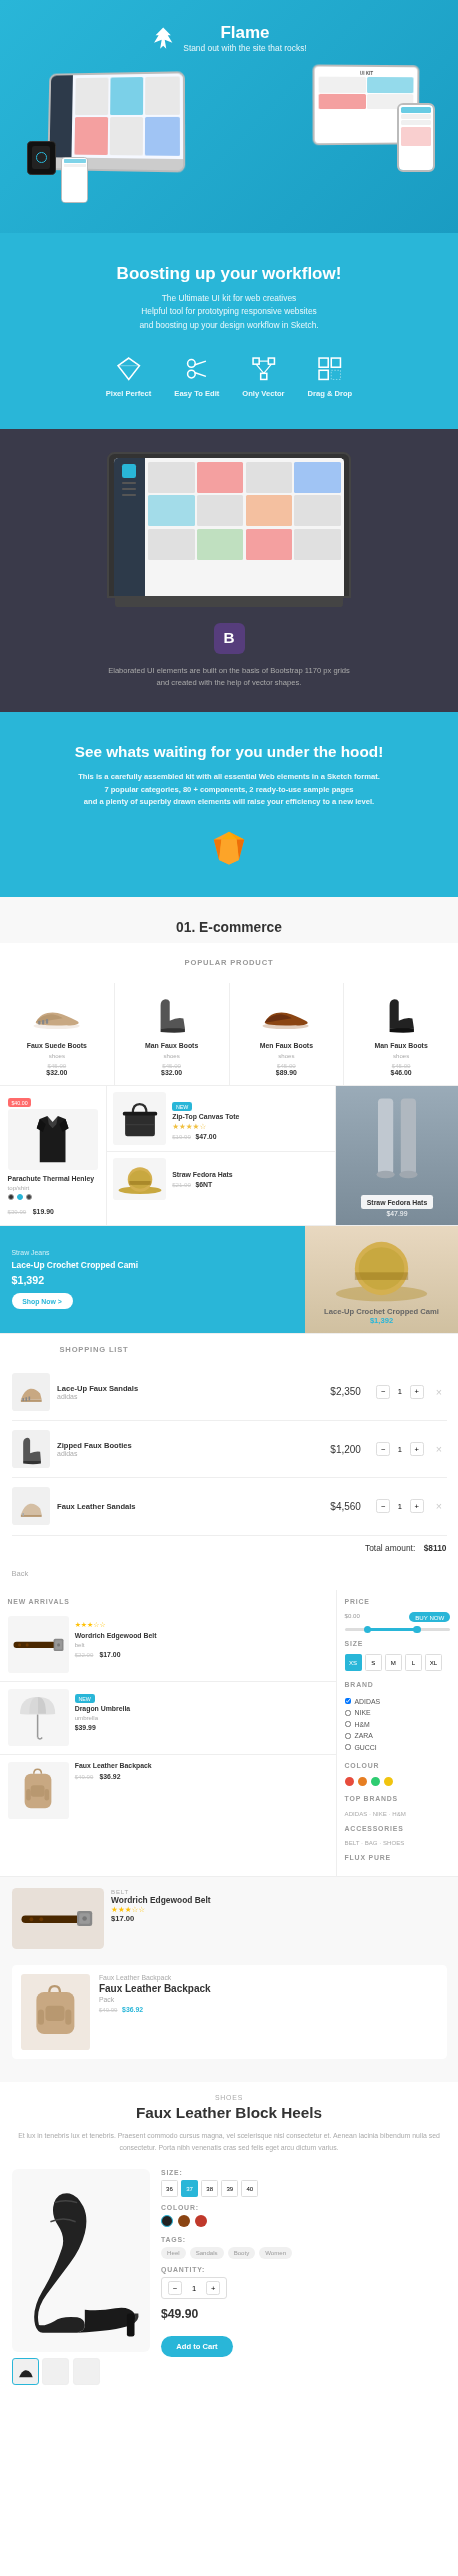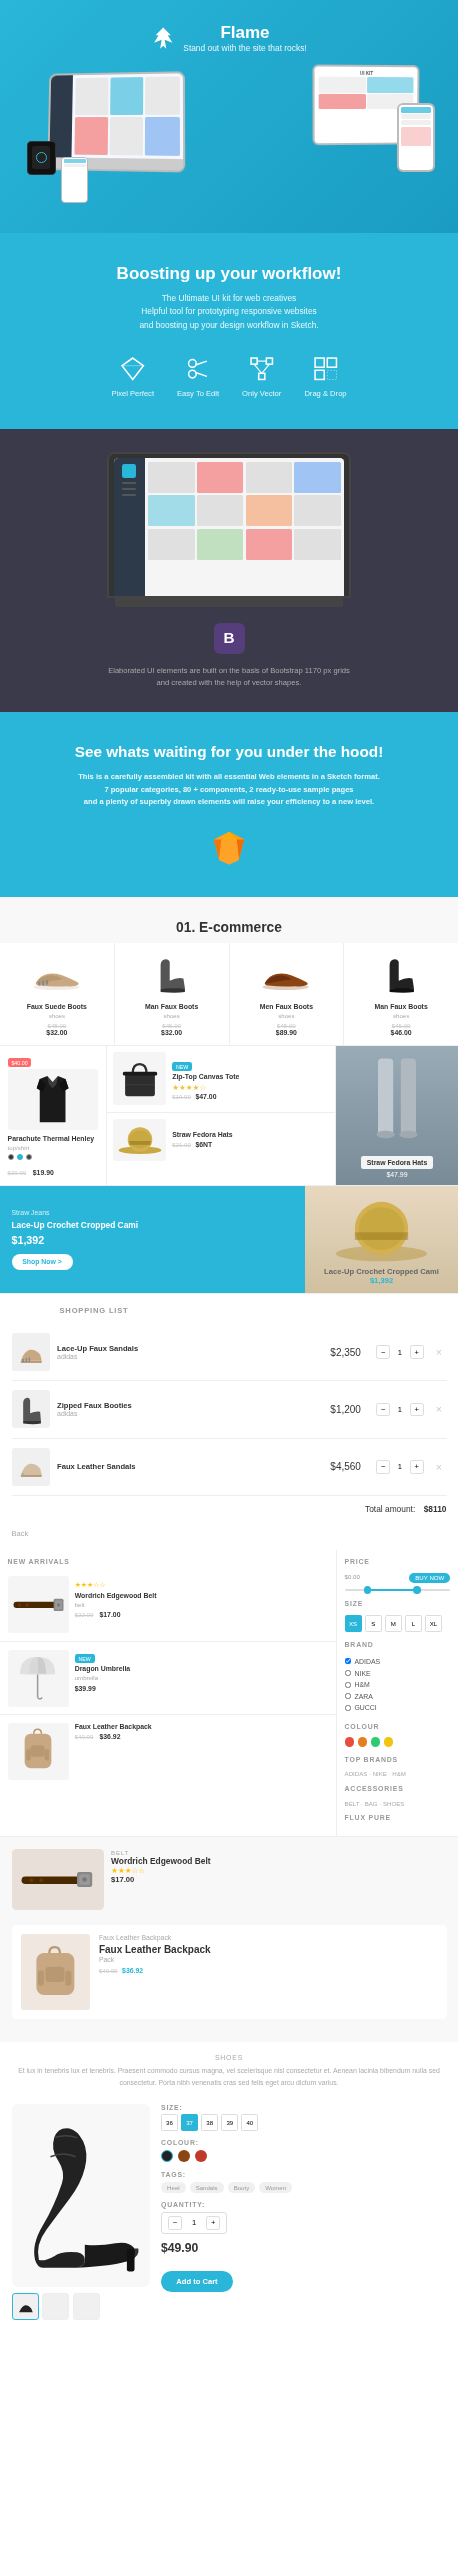--- a/index.html
+++ b/index.html
@@ -21,21 +21,21 @@
     .workflow-section {
       background: #29b6d8;
       padding: 31px 15.3px;
       text-align: center;
     }
     .workflow-title { color: #fff; font-size: 17px; font-weight: 700; margin-bottom: 7.6px; }
     .workflow-desc { color: rgba(255,255,255,0.9); font-size: 8.4px; line-height: 1.6; margin-bottom: 23px; }
     .features-grid { display: flex; justify-content: center; gap: 23px; flex-wrap: wrap; }
     .feature-item { display: flex; flex-direction: column; align-items: center; gap: 6.1px; }
     .feature-icon { width: 27.5px; height: 27.5px; display: flex; align-items: center; justify-content: center; }
-    .feature-label { color: rgba(255,255,255,0.9); font-size: 7.6px; font-weight: 400; }
+    .feature-label { color: rgba(255,255,255,0.9); font-size: 7.6px; font-weight: 700; }
 
     
     .laptop-section {
       background: #3a3a4a;
       padding: 23px 15.3px;
       text-align: center;
     }
     .bootstrap-badge {
       display: inline-flex; align-items: center; justify-content: center;
       width: 31px; height: 31px; background: #563d7c; border-radius: 6.1px;
@@ -329,20 +329,21 @@
       <polygon points="15,15 35,15 38,42 25,48 12,42" fill="#FDA428"></polygon>
     </svg>
   </div>
 </div>
 
 <div class="section-number">
   <h3 class="section-number-title">01. E-commerce</h3>
 </div>
 
 <div class="ecom-section">
+  <div class="ecom-header">POPULAR PRODUCT</div>
 
   <div class="product-row">
 
     <div class="product-card">
       <div class="product-img">
         <svg width="50" height="31" viewBox="0 0 65 40">
           <ellipse cx="32" cy="35" rx="30" ry="4" fill="#e0d0c0" opacity="0.4"></ellipse>
           <path d="M5,30 Q10,20 20,18 Q30,16 40,20 Q50,24 58,28 Q62,30 60,32 Q55,35 45,34 Q25,35 10,33 Q4,32 5,30Z" fill="#c8a882"></path>
           <path d="M5,30 Q8,25 15,22 Q22,19 28,20 Q35,21 40,25 L20,28 Q10,30 5,30Z" fill="#b89870"></path>
           <rect x="8" y="28" width="3" height="5" rx="1" fill="#888"></rect>
@@ -773,20 +774,21 @@
         <div style="display:flex; gap:4.6px; align-items:center; margin-top:3.8px;">
           <span class="product-price-old">$49.99</span>
           <span class="product-price" style="color:#29b6d8;">$36.92</span>
         </div>
       </div>
     </div>
   </div>
 
   <div style="background:#fff; padding:11.5px;">
     <div style="text-align:center; font-size:6.9px; color:#aaa; text-transform:uppercase; letter-spacing:0.8px; margin-bottom:3.8px;">Shoes</div>
+    <h2 style="text-align:center; font-size:15.3px; font-weight:700; color:#333; margin-bottom:7.6px;">Faux Leather Block Heels</h2>
     <p style="font-size:6.9px; color:#aaa; line-height:1.7; text-align:center; margin-bottom:15.3px;">Et lux in tenebris lux et tenebris. Praesent commodo cursus magna, vel scelerisque nisl consectetur et. Aenean lacinia bibendum nulla sed consectetur. Porta nibh venenatis cras sed felis eget arcu dictum varius.</p>
 
     <div style="display:flex; gap:11.5px;">
 
       <div>
         <div class="detail-main-img">
           <svg width="130" height="176" viewBox="0 0 170 230">
 
             <path d="M30,200 Q25,180 40,160 Q55,140 70,120 Q85,100 90,80 Q95,60 88,45 Q80,30 70,28 Q55,26 50,40 Q45,55 55,70 Q65,85 60,100 Q50,130 35,155 Q20,180 25,200 Q28,210 35,210 L80,210 Q90,208 90,200 Q90,192 80,190 Q60,188 50,195 Q38,202 30,200Z" fill="#222"></path>
             <path d="M80,210 Q130,208 150,200 Q160,195 155,185 Q148,175 130,178 Q110,182 90,180 L90,200 Q90,208 80,210Z" fill="#1a1a1a"></path>

